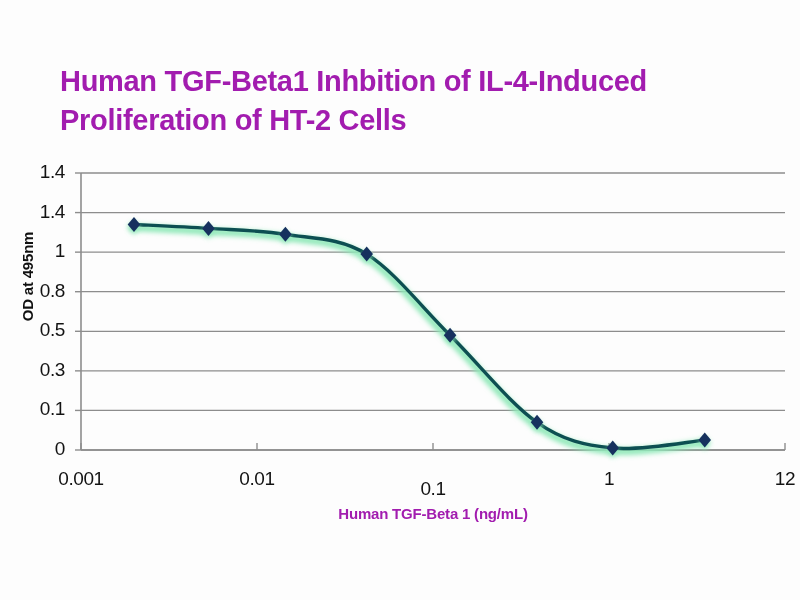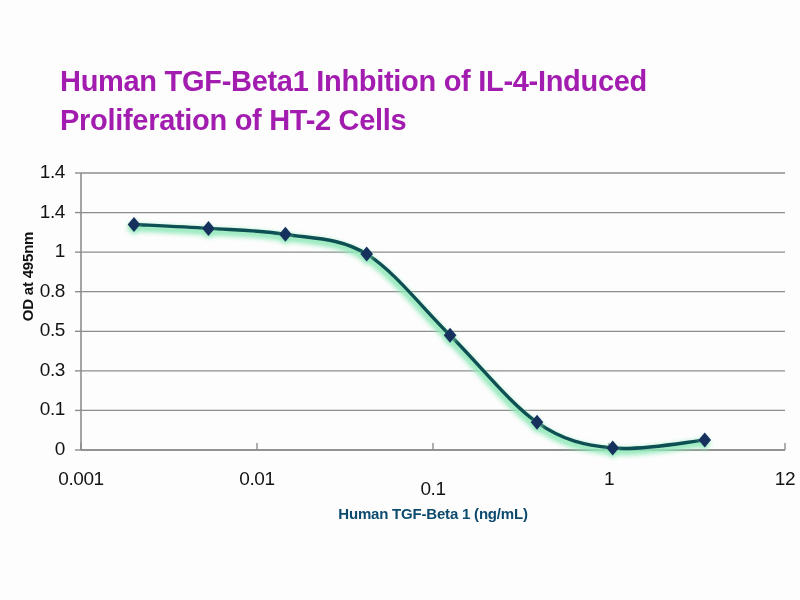--- a/index.html
+++ b/index.html
@@ -57,21 +57,21 @@
     letter-spacing: -0.2px;
   }
   .axis-title-x {
     position: absolute;
     left: 81px;
     top: 505px;
     width: 704px;
     text-align: center;
     font-size: 15px;
     font-weight: bold;
-    color: #0c4a6e;
+    color: #a21caf;
     letter-spacing: -0.2px;
   }
   .tick-label-y {
     position: absolute;
     width: 54px;
     text-align: right;
     font-size: 19px;
     color: #131313;
     letter-spacing: -0.4px;
   }

